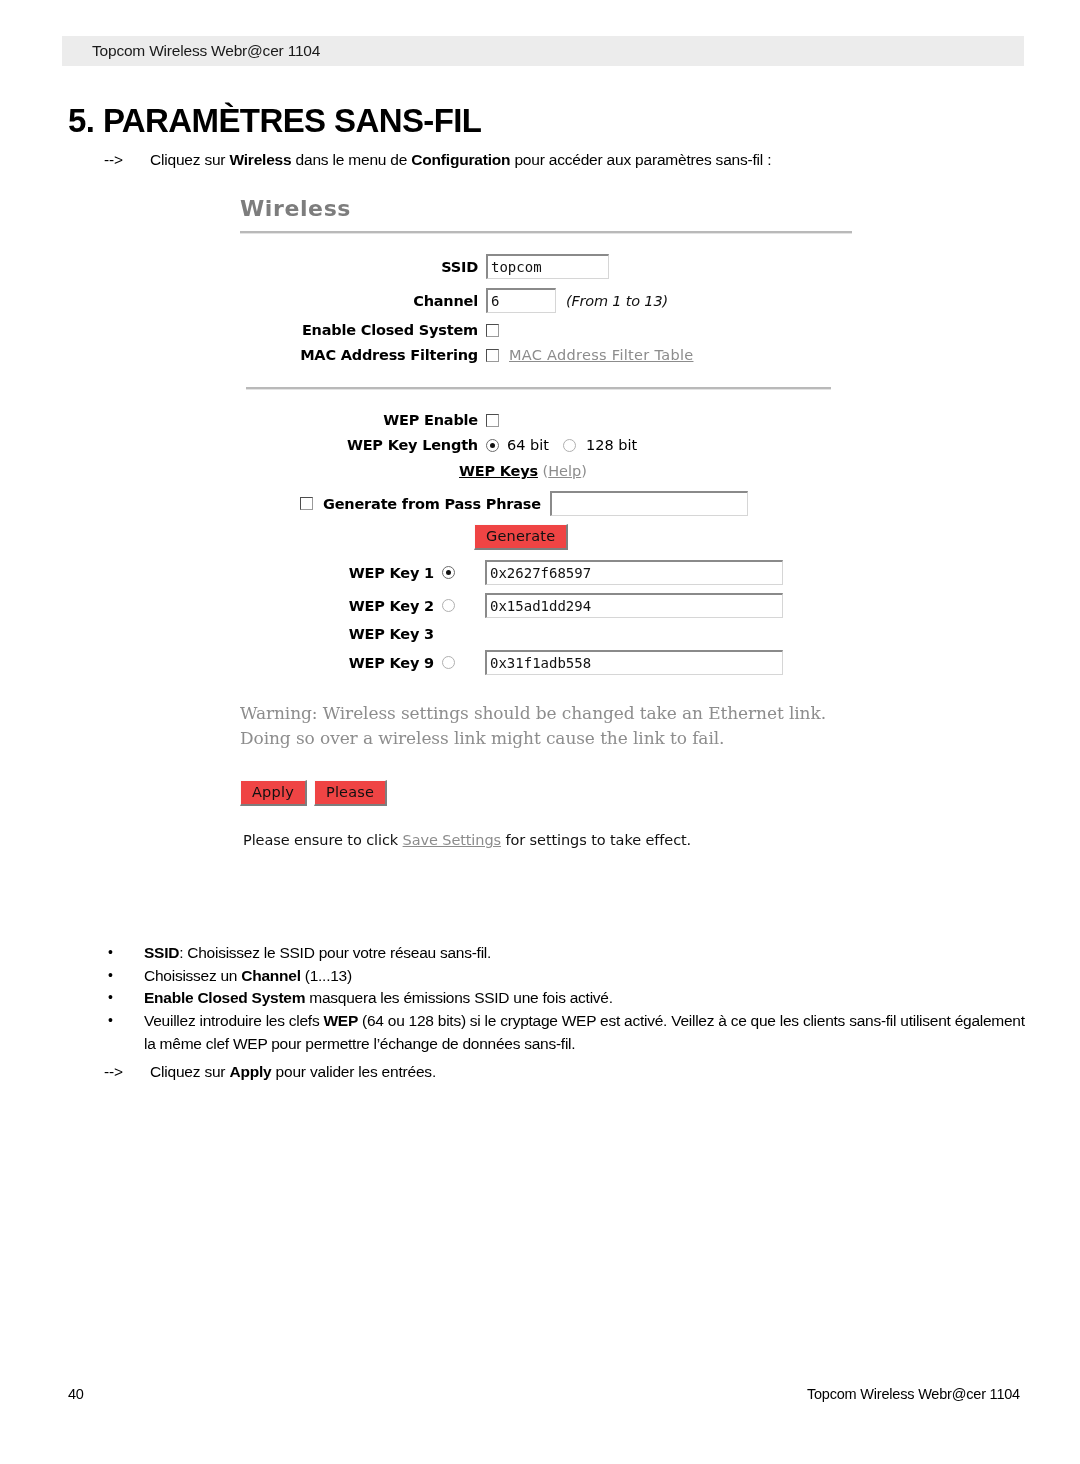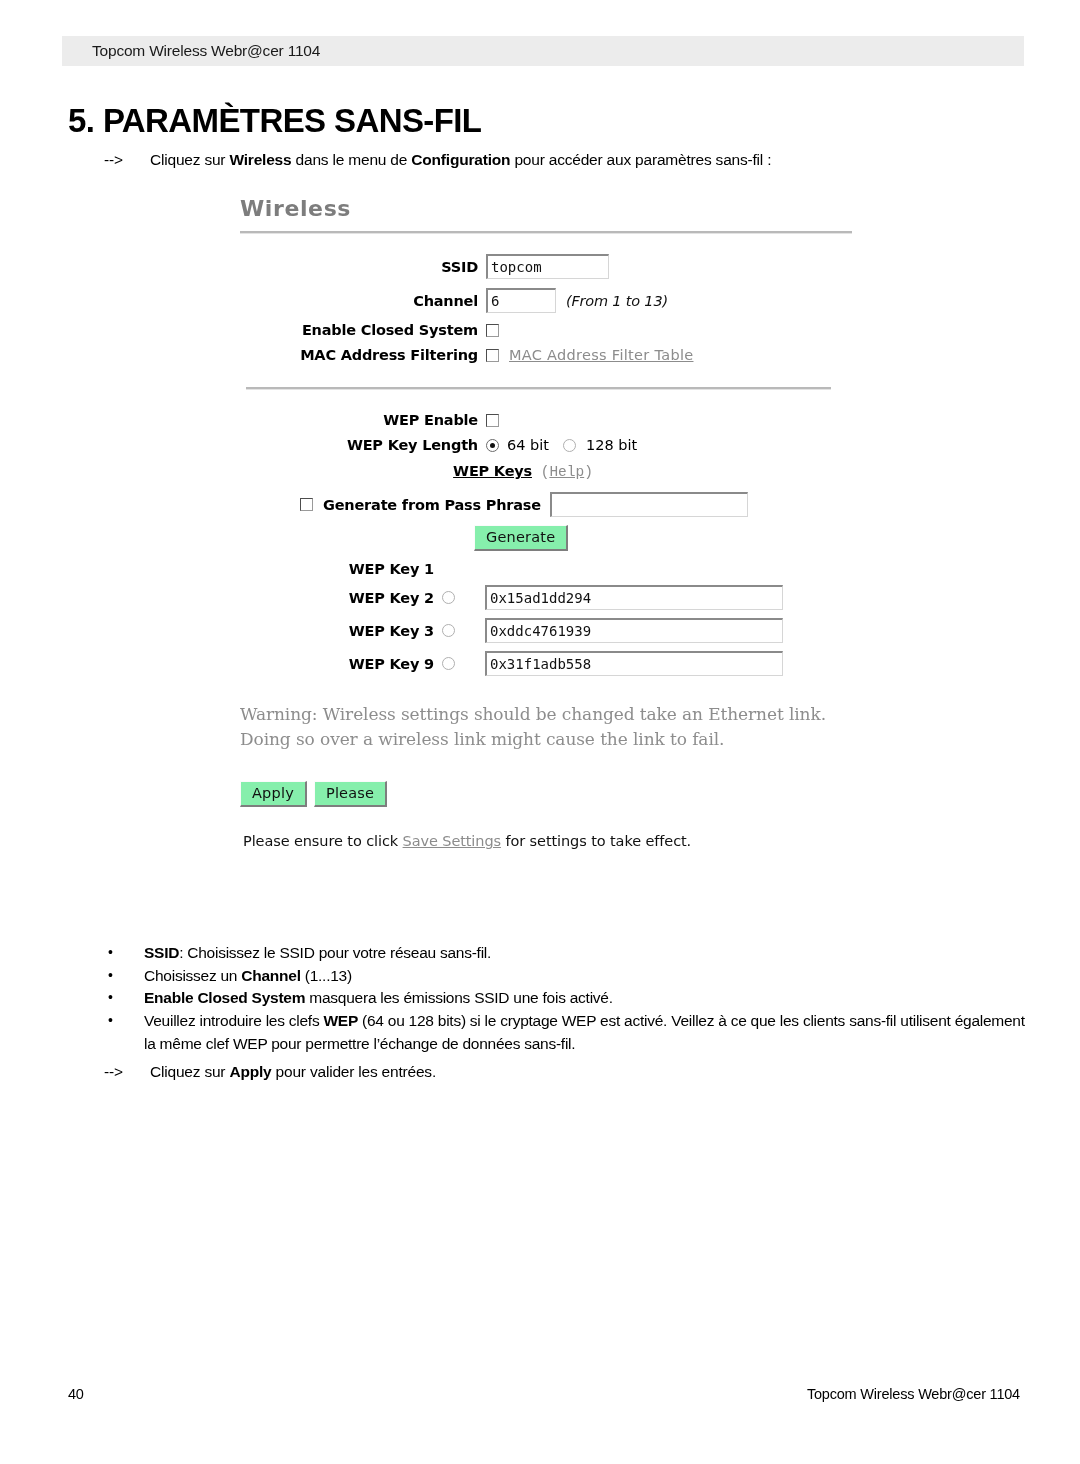--- a/index.html
+++ b/index.html
@@ -194,21 +194,21 @@
     font-family: "DejaVu Sans", sans-serif;
     font-size: 14.5px;
     margin-top: 10px;
   }
   .wepkeys-strong {
     font-weight: bold;
     text-decoration: underline;
     color: #000;
     letter-spacing: -0.2px;
   }
-  .help-wrap { color: #8c8c8c; font-family: Liberation Mono, monospace; }
+  .help-wrap { color: #8c8c8c; }
 
   
   .passphrase-row {
     display: flex;
     align-items: center;
     margin-top: 12px;
     margin-left: 62px;
   }
   .passphrase-row .cbox { margin-right: 10px; }
   .passphrase-label {
@@ -217,21 +217,21 @@
     letter-spacing: -0.2px;
     margin-right: 9px;
     white-space: nowrap;
   }
 
   
   .btn {
     font-family: "DejaVu Sans", sans-serif;
     font-size: 14.5px;
     color: #111;
-    background: #86efac;
+    background: #ef4444;
     border-top: 1px solid #fbfbfb;
     border-left: 1px solid #fbfbfb;
     border-right: 2px solid #7e7e7e;
     border-bottom: 2px solid #7e7e7e;
     padding: 3px 11px 4px 11px;
     cursor: default;
     letter-spacing: 0.2px;
   }
   .generate-row {
     margin-top: 8px;
@@ -407,38 +407,38 @@
     </div>
 
     <div class="generate-row">
       <button class="btn">Generate</button>
     </div>
 
     <div style="margin-top:10px;">
 
       <div class="frow keyrow">
         <div class="flabel">WEP Key 1</div>
+        <div class="fcontrol">
+          <span class="radio checked"></span>
+          <span class="spacer"></span>
+          <input class="tinput wep" type="text" value="0x2627f68597" style="">
+        </div>
       </div>
 
       <div class="frow keyrow">
         <div class="flabel">WEP Key 2</div>
         <div class="fcontrol">
           <span class="radio light"></span>
           <span class="spacer"></span>
           <input class="tinput wep" type="text" value="0x15ad1dd294" style="">
         </div>
       </div>
 
       <div class="frow keyrow">
         <div class="flabel">WEP Key 3</div>
-        <div class="fcontrol">
-          <span class="radio light"></span>
-          <span class="spacer"></span>
-          <input class="tinput wep" type="text" value="0xddc4761939" style="">
-        </div>
       </div>
 
       <div class="frow keyrow">
         <div class="flabel">WEP Key 9</div>
         <div class="fcontrol">
           <span class="radio light"></span>
           <span class="spacer"></span>
           <input class="tinput wep" type="text" value="0x31f1adb558" style="">
         </div>
       </div>

